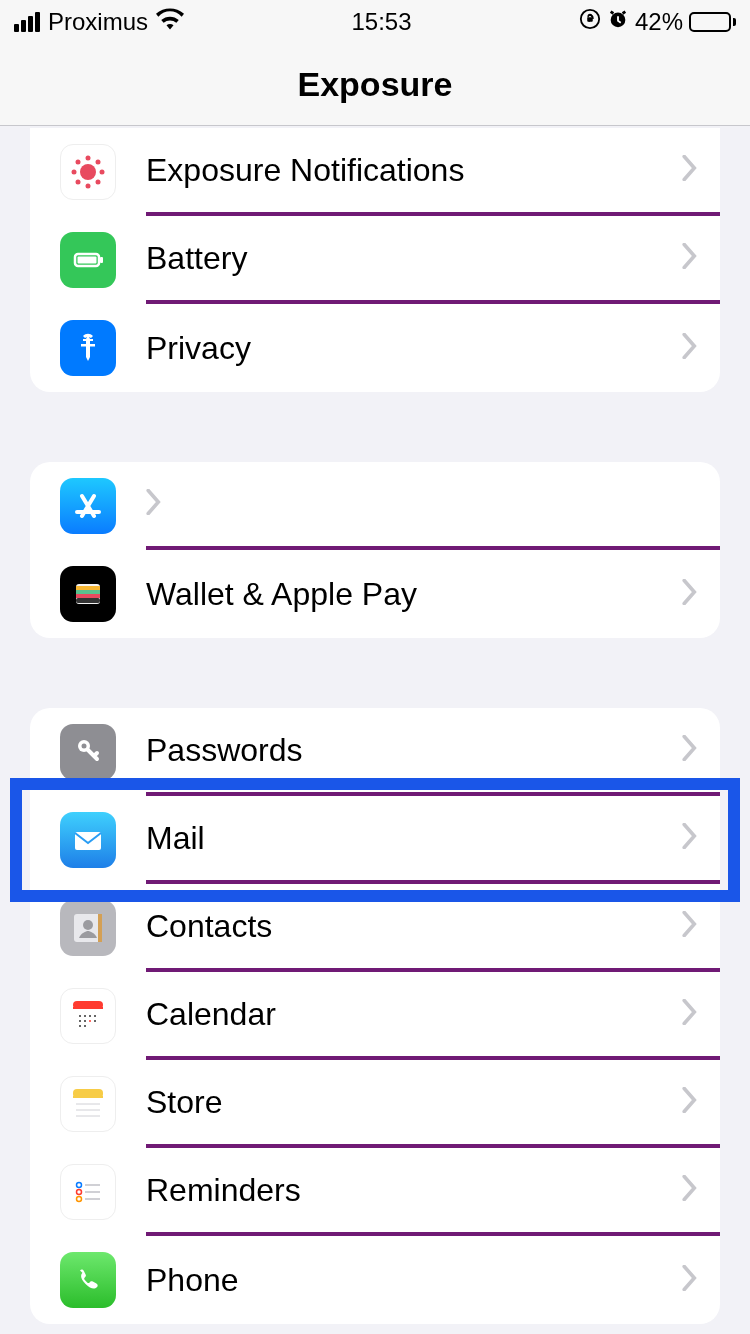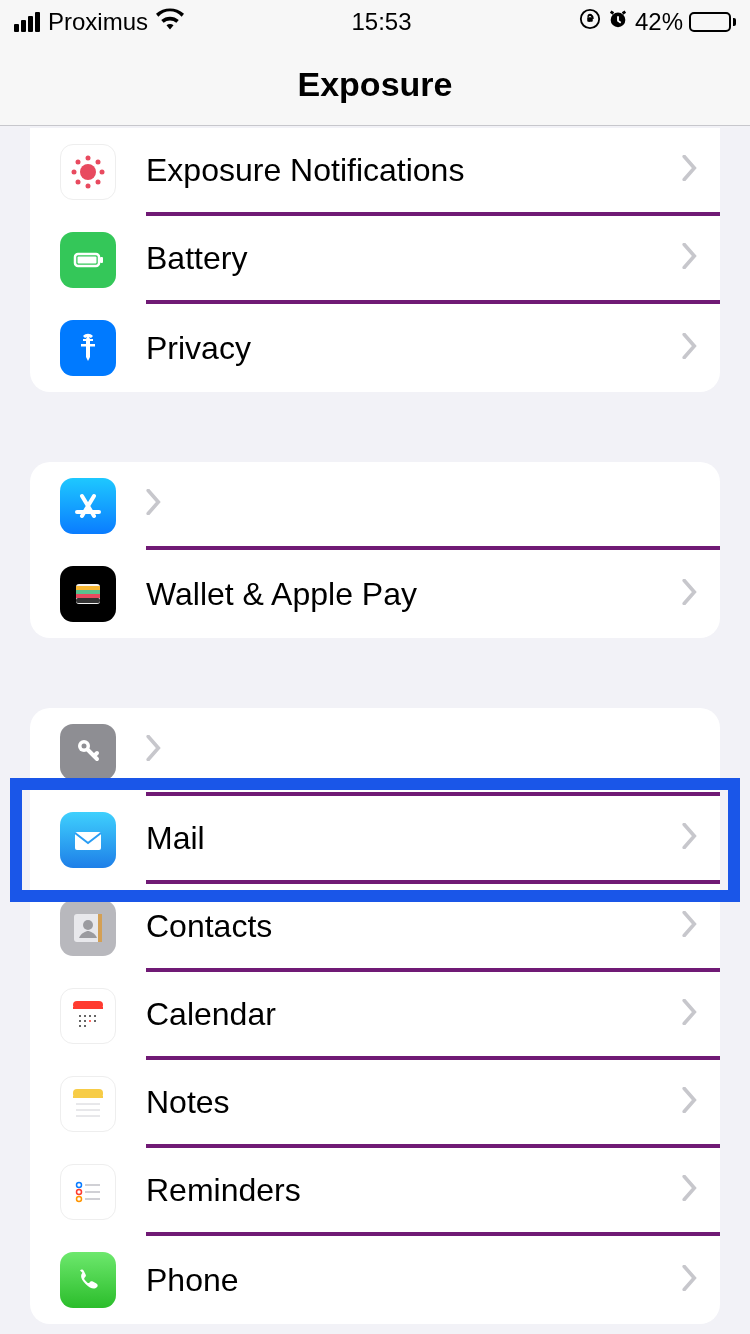--- a/index.html
+++ b/index.html
@@ -243,20 +243,21 @@
   <div class="group">
     <div class="row">
       <div class="app-icon ic-passwords">
         <svg width="40" height="40" viewBox="0 0 40 40">
             <circle cx="16" cy="14" r="6" fill="#fff"></circle>
             <circle cx="16" cy="14" r="2.5" fill="#8e8e93"></circle>
             <path stroke="#fff" stroke-width="4" stroke-linecap="round" d="M20 18l9 9M26 24l3-3"></path>
           </svg>
       </div>
       <div class="row-content">
+        <span class="row-label">Passwords</span>
         <span class="chevron"><svg viewBox="0 0 10 18">
               <path d="M1 1l7 8-7 8" stroke="currentColor" stroke-width="2.5" fill="none" stroke-linecap="round"></path>
             </svg></span>
       </div>
     </div>
     <div class="row" id="mail-row">
       <div class="app-icon ic-mail">
         <svg width="40" height="40" viewBox="0 0 40 40">
             <rect x="7" y="12" width="26" height="18" rx="2" fill="#fff"></rect>
             <path d="M7 13l13 10 13-10" fill="none" stroke="#2a9df4" stroke-width="2"></path>
@@ -317,21 +318,21 @@
         <svg width="40" height="40" viewBox="0 0 40 40">
             <rect x="5" y="5" width="30" height="30" rx="4" fill="#fff"></rect>
             <rect x="5" y="5" width="30" height="9" rx="4" fill="#f7cc46"></rect>
             <rect x="5" y="12" width="30" height="2" fill="#f7cc46"></rect>
             <line x1="8" y1="20" x2="32" y2="20" stroke="#d0d0d5"></line>
             <line x1="8" y1="26" x2="32" y2="26" stroke="#d0d0d5"></line>
             <line x1="8" y1="32" x2="32" y2="32" stroke="#d0d0d5"></line>
           </svg>
       </div>
       <div class="row-content">
-        <span class="row-label">Notes</span>
+        <span class="row-label">Store</span>
         <span class="chevron"><svg viewBox="0 0 10 18">
               <path d="M1 1l7 8-7 8" stroke="currentColor" stroke-width="2.5" fill="none" stroke-linecap="round"></path>
             </svg></span>
       </div>
     </div>
     <div class="row">
       <div class="app-icon ic-reminders">
         <svg width="40" height="40" viewBox="0 0 40 40">
             <rect x="5" y="5" width="30" height="30" rx="4" fill="#fff"></rect>
             <circle cx="11" cy="13" r="2.5" fill="none" stroke="#0a7cff" stroke-width="1.5"></circle>

